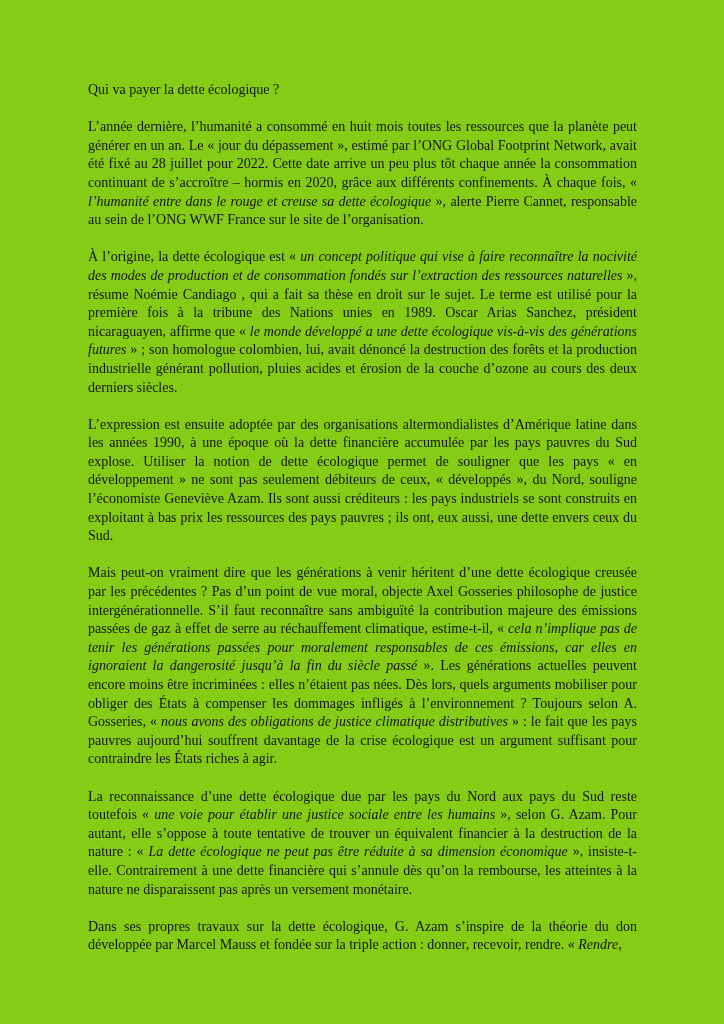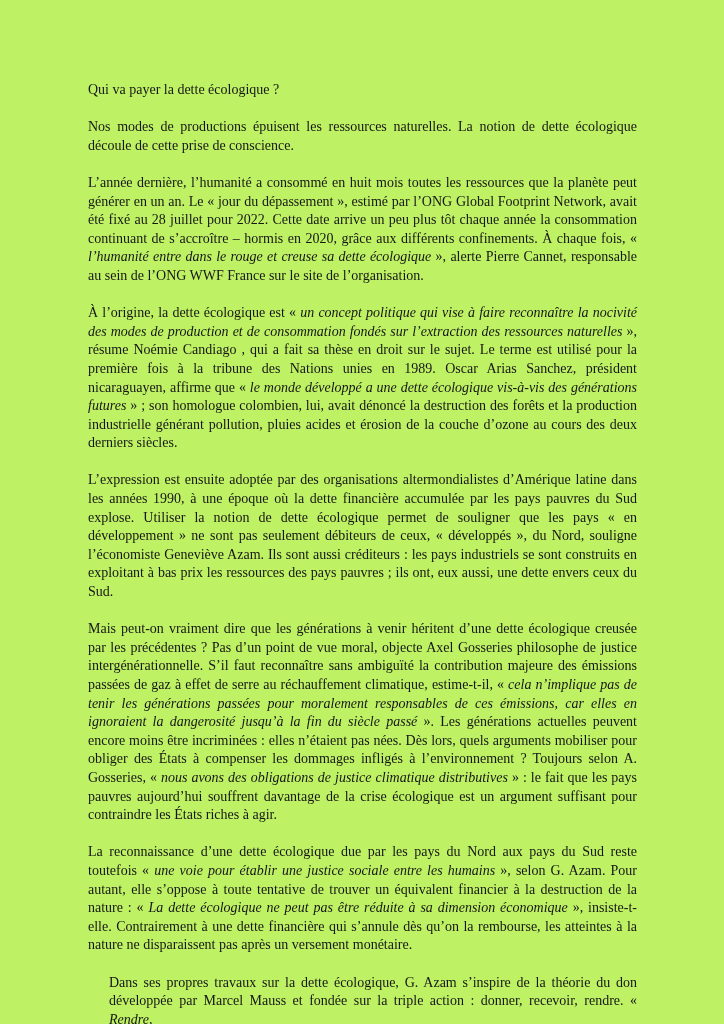--- a/index.html
+++ b/index.html
@@ -10,58 +10,56 @@
   body {
     width: 724px;
     height: 1024px;
     overflow: hidden;
   }
   .page {
     box-sizing: border-box;
     width: 724px;
     height: 1024px;
     padding: 81px 87px 40px 88px;
-    background: #bef264;
+    background: #84cc16;
     font-family: "Liberation Serif", "DejaVu Serif", serif;
     font-size: 14px;
     line-height: 18.6px;
     color: #161616;
     -webkit-font-smoothing: antialiased;
   }
   .title {
     margin: 0 0 18.6px 0;
     font-weight: normal;
     font-size: 14px;
     text-align: left;
   }
   .para {
     margin: 0 0 18.6px 0;
     text-align: justify;
     text-justify: inter-word;
   }
   .para:last-child {
     margin-bottom: 0;
-    margin-left: 21px;
   }
   .seg-normal {
     font-style: normal;
     font-weight: normal;
   }
   .seg-quote {
     font-style: italic;
     font-weight: normal;
   }
 </style>
 </head>
 <body>
 
 <div class="page">
   <p class="title">Qui va payer la dette écologique ?</p>
   <div>
-      <p class="para"><span class="seg-normal">Nos modes de productions épuisent les ressources naturelles. La notion de dette écologique découle de cette prise de conscience.</span></p>
       <p class="para"><span class="seg-normal">L’année dernière, l’humanité a consommé en huit mois toutes les ressources que la planète peut générer en un an. Le « jour du dépassement », estimé par l’ONG Global Footprint Network, avait été fixé au 28 juillet pour 2022. Cette date arrive un peu plus tôt chaque année la consommation continuant de s’accroître – hormis en 2020, grâce aux différents confinements. À chaque fois, « </span><span class="seg-quote">l’humanité entre dans le rouge et creuse sa dette écologique</span><span class="seg-normal"> », alerte Pierre Cannet, responsable au sein de l’ONG WWF France sur le site de l’organisation.</span></p>
       <p class="para"><span class="seg-normal">À l’origine, la dette écologique est « </span><span class="seg-quote">un concept politique qui vise à faire reconnaître la nocivité des modes de production et de consommation fondés sur l’extraction des ressources naturelles</span><span class="seg-normal"> », résume Noémie Candiago , qui a fait sa thèse en droit sur le sujet. Le terme est utilisé pour la première fois à la tribune des Nations unies en 1989. Oscar Arias Sanchez, président nicaraguayen, affirme que « </span><span class="seg-quote">le monde développé a une dette écologique vis-à-vis des générations futures</span><span class="seg-normal"> » ; son homologue colombien, lui, avait dénoncé la destruction des forêts et la production industrielle générant pollution, pluies acides et érosion de la couche d’ozone au cours des deux derniers siècles.</span></p>
       <p class="para"><span class="seg-normal">L’expression est ensuite adoptée par des organisations altermondialistes d’Amérique latine dans les années 1990, à une époque où la dette financière accumulée par les pays pauvres du Sud explose. Utiliser la notion de dette écologique permet de souligner que les pays « en développement » ne sont pas seulement débiteurs de ceux, « développés », du Nord, souligne l’économiste Geneviève Azam. Ils sont aussi créditeurs : les pays industriels se sont construits en exploitant à bas prix les ressources des pays pauvres ; ils ont, eux aussi, une dette envers ceux du Sud.</span></p>
       <p class="para"><span class="seg-normal">Mais peut-on vraiment dire que les générations à venir héritent d’une dette écologique creusée par les précédentes ? Pas d’un point de vue moral, objecte Axel Gosseries philosophe de justice intergénérationnelle. S’il faut reconnaître sans ambiguïté la contribution majeure des émissions passées de gaz à effet de serre au réchauffement climatique, estime-t-il, « </span><span class="seg-quote">cela n’implique pas de tenir les générations passées pour moralement responsables de ces émissions, car elles en ignoraient la dangerosité jusqu’à la fin du siècle passé</span><span class="seg-normal"> ». Les générations actuelles peuvent encore moins être incriminées : elles n’étaient pas nées. Dès lors, quels arguments mobiliser pour obliger des États à compenser les dommages infligés à l’environnement ? Toujours selon A. Gosseries, « </span><span class="seg-quote">nous avons des obligations de justice climatique distributives</span><span class="seg-normal"> » : le fait que les pays pauvres aujourd’hui souffrent davantage de la crise écologique est un argument suffisant pour contraindre les États riches à agir.</span></p>
       <p class="para"><span class="seg-normal">La reconnaissance d’une dette écologique due par les pays du Nord aux pays du Sud reste toutefois « </span><span class="seg-quote">une voie pour établir une justice sociale entre les humains</span><span class="seg-normal"> », selon G. Azam. Pour autant, elle s’oppose à toute tentative de trouver un équivalent financier à la destruction de la nature : « </span><span class="seg-quote">La dette écologique ne peut pas être réduite à sa dimension économique</span><span class="seg-normal"> », insiste-t-elle. Contrairement à une dette financière qui s’annule dès qu’on la rembourse, les atteintes à la nature ne disparaissent pas après un versement monétaire.</span></p>
       <p class="para"><span class="seg-normal">Dans ses propres travaux sur la dette écologique, G. Azam s’inspire de la théorie du don développée par Marcel Mauss et fondée sur la triple action : donner, recevoir, rendre. « </span><span class="seg-quote">Rendre,</span></p>
     </div>
 </div>
 
 </body></html>

